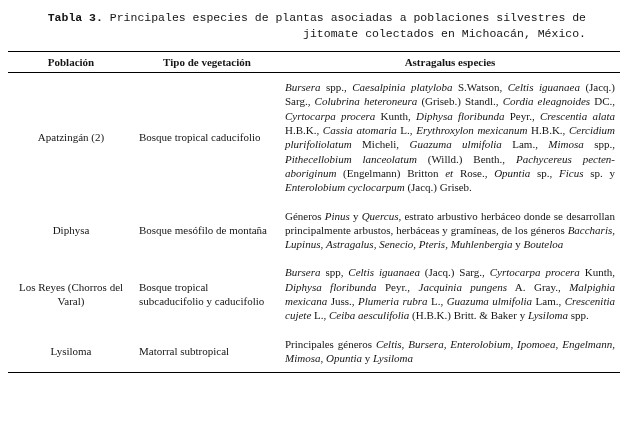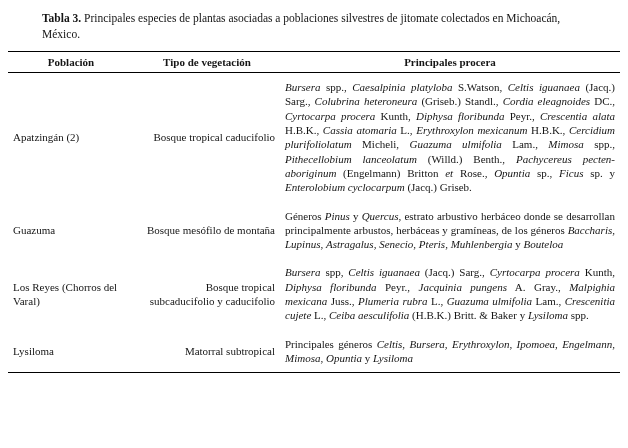--- a/index.html
+++ b/index.html
@@ -2,69 +2,69 @@
 <html><head>
 <meta charset="utf-8">
 <style>
   html, body { margin: 0; padding: 0; background: #ffffff; }
   body {
     width: 628px; height: 448px; overflow: hidden;
     font-family: "Liberation Serif", serif;
     color: #151515;
   }
   .page { box-sizing: border-box; width: 628px; height: 448px; padding: 10px 8px 0 8px; }
-  .caption { text-align: left; font-size: 11.5px; line-height: 1.4; margin: 0 34px 9px 34px; }
+  .caption { text-align: right; font-size: 11.5px; line-height: 1.4; margin: 0 34px 9px 34px; font-family: Liberation Mono, monospace; }
   .caption-label { font-weight: bold; }
   table.species {
     width: 100%; border-collapse: collapse; font-size: 11px;
     border-bottom: 1.4px solid #000;
   }
   table.species thead th {
     border-top: 1.6px solid #000;
     border-bottom: 1.1px solid #000;
     font-weight: bold; padding: 4px 4px; font-size: 11px; text-align: center;
   }
   table.species tbody td { padding: 7px 5px; vertical-align: middle; line-height: 1.3; }
-  .col-pob { width: 116px; }
-  .col-veg { width: 136px; text-align: right; }
+  .col-pob { width: 116px; text-align: center; }
+  .col-veg { width: 136px; text-align: left; }
   td.col-esp { text-align: justify; padding-left: 8px; }
   i { }
 </style>
 </head>
 <body>
 
 <div class="page">
   <div class="caption">
     <span class="caption-label">Tabla 3.</span><span> Principales especies de plantas asociadas a poblaciones silvestres de jitomate colectados en Michoacán, México.</span>
   </div>
 
   <table class="species">
     <thead>
       <tr>
         <th class="col-pob">Población</th>
         <th class="col-veg">Tipo de vegetación</th>
-        <th>Principales procera</th>
+        <th>Astragalus especies</th>
       </tr>
     </thead>
     <tbody>
       <tr>
         <td class="col-pob">Apatzingán (2)</td>
         <td class="col-veg">Bosque tropical caducifolio</td>
         <td class="col-esp"><i>Bursera</i><span> spp., </span><i>Caesalpinia platyloba</i><span> S.Watson, </span><i>Celtis iguanaea</i><span> (Jacq.) Sarg., </span><i>Colubrina heteroneura</i><span> (Griseb.) Standl., </span><i>Cordia eleagnoides</i><span> DC., </span><i>Cyrtocarpa procera</i><span> Kunth, </span><i>Diphysa floribunda</i><span> Peyr., </span><i>Crescentia alata</i><span> H.B.K., </span><i>Cassia atomaria</i><span> L., </span><i>Erythroxylon mexicanum</i><span> H.B.K., </span><i>Cercidium plurifoliolatum</i><span> Micheli, </span><i>Guazuma ulmifolia</i><span> Lam., </span><i>Mimosa</i><span> spp., </span><i>Pithecellobium lanceolatum</i><span> (Willd.) Benth., </span><i>Pachycereus pecten-aboriginum</i><span> (Engelmann) Britton </span><i>et</i><span> Rose., </span><i>Opuntia</i><span> sp., </span><i>Ficus</i><span> sp. y </span><i>Enterolobium cyclocarpum</i><span> (Jacq.) Griseb.</span></td>
       </tr>
       <tr>
-        <td class="col-pob">Guazuma</td>
+        <td class="col-pob">Diphysa</td>
         <td class="col-veg">Bosque mesófilo de montaña</td>
         <td class="col-esp"><span>Géneros </span><i>Pinus</i><span> y </span><i>Quercus</i><span>, estrato arbustivo herbáceo donde se desarrollan principalmente arbustos, herbáceas y gramíneas, de los géneros </span><i>Baccharis</i><span>, </span><i>Lupinus</i><span>, </span><i>Astragalus</i><span>, </span><i>Senecio</i><span>, </span><i>Pteris</i><span>, </span><i>Muhlenbergia</i><span> y </span><i>Bouteloa</i></td>
       </tr>
       <tr>
         <td class="col-pob">Los Reyes (Chorros del Varal)</td>
         <td class="col-veg">Bosque tropical subcaducifolio y caducifolio</td>
         <td class="col-esp"><i>Bursera</i><span> spp, </span><i>Celtis iguanaea</i><span> (Jacq.) Sarg., </span><i>Cyrtocarpa procera</i><span> Kunth, </span><i>Diphysa floribunda</i><span> Peyr., </span><i>Jacquinia pungens</i><span> A. Gray., </span><i>Malpighia mexicana</i><span> Juss., </span><i>Plumeria rubra</i><span> L., </span><i>Guazuma ulmifolia</i><span> Lam., </span><i>Crescenitia cujete</i><span> L., </span><i>Ceiba aesculifolia</i><span> (H.B.K.) Britt. &amp; Baker y </span><i>Lysiloma</i><span> spp.</span></td>
       </tr>
       <tr>
         <td class="col-pob">Lysiloma</td>
         <td class="col-veg">Matorral subtropical</td>
-        <td class="col-esp"><span>Principales géneros </span><i>Celtis</i><span>, </span><i>Bursera</i><span>, </span><i>Erythroxylon</i><span>, </span><i>Ipomoea</i><span>, </span><i>Engelmann</i><span>, </span><i>Mimosa</i><span>, </span><i>Opuntia</i><span> y </span><i>Lysiloma</i></td>
+        <td class="col-esp"><span>Principales géneros </span><i>Celtis</i><span>, </span><i>Bursera</i><span>, </span><i>Enterolobium</i><span>, </span><i>Ipomoea</i><span>, </span><i>Engelmann</i><span>, </span><i>Mimosa</i><span>, </span><i>Opuntia</i><span> y </span><i>Lysiloma</i></td>
       </tr>
     </tbody>
   </table>
 </div>
 
 </body></html>

